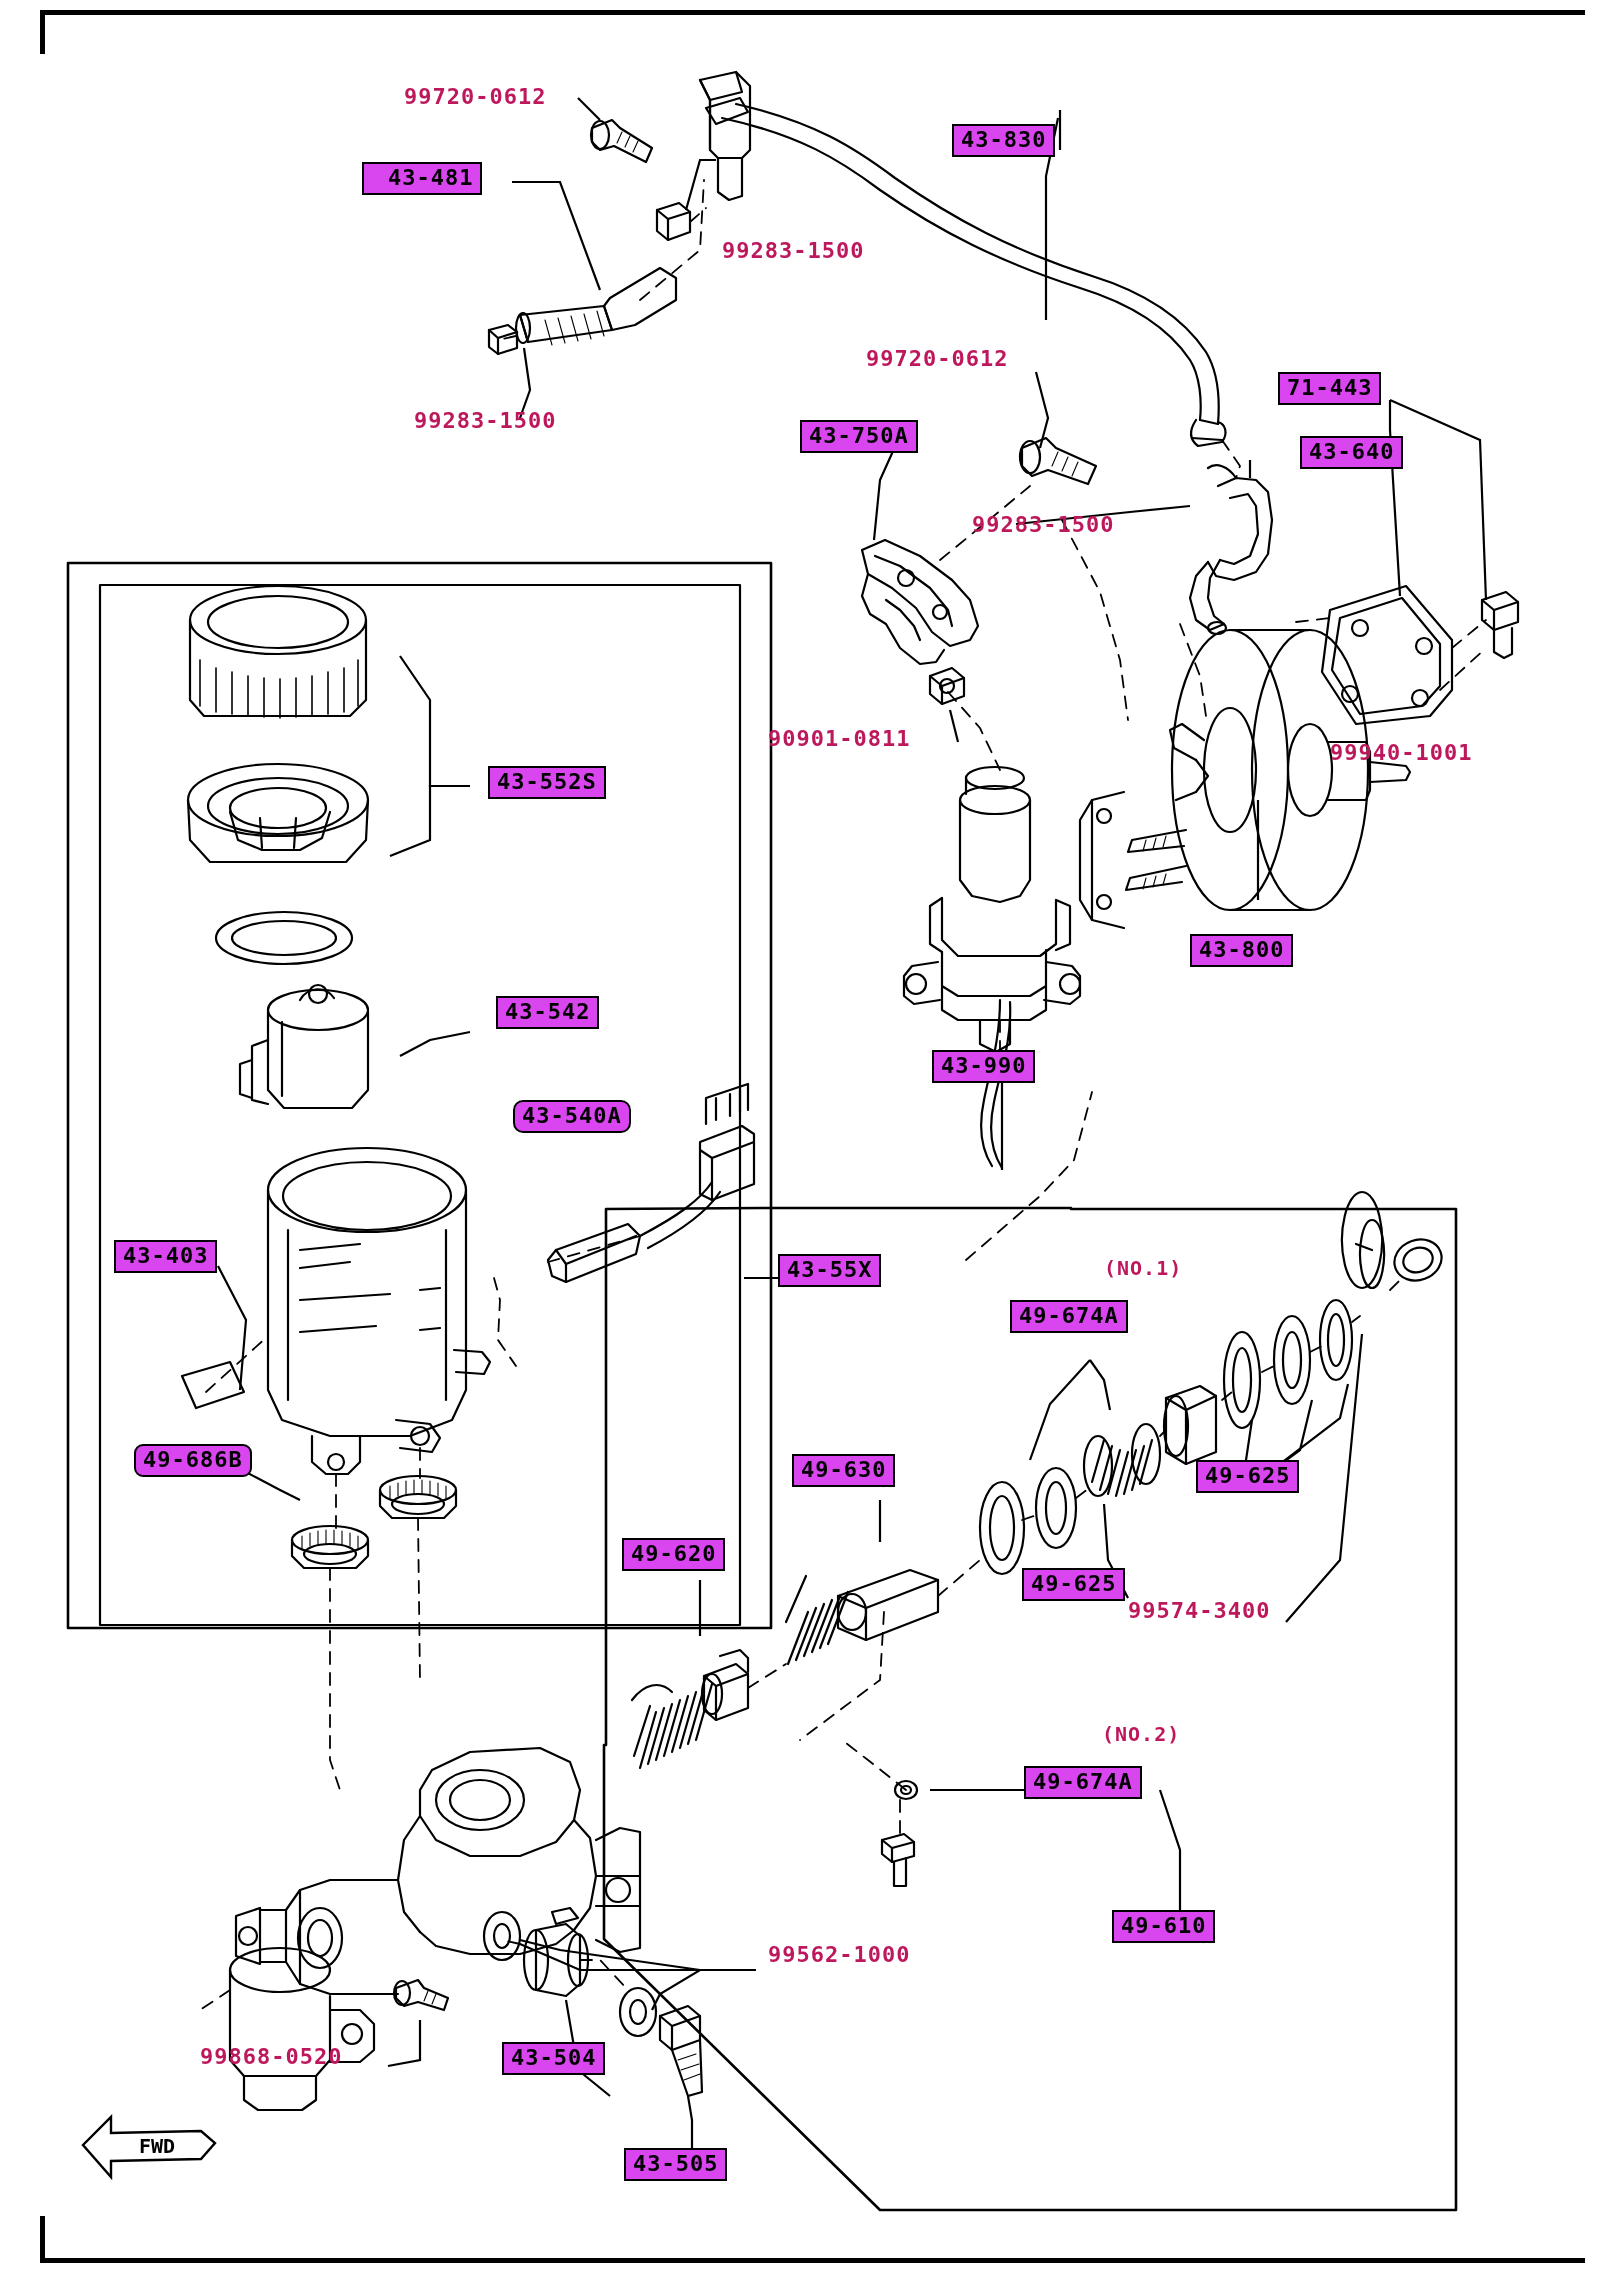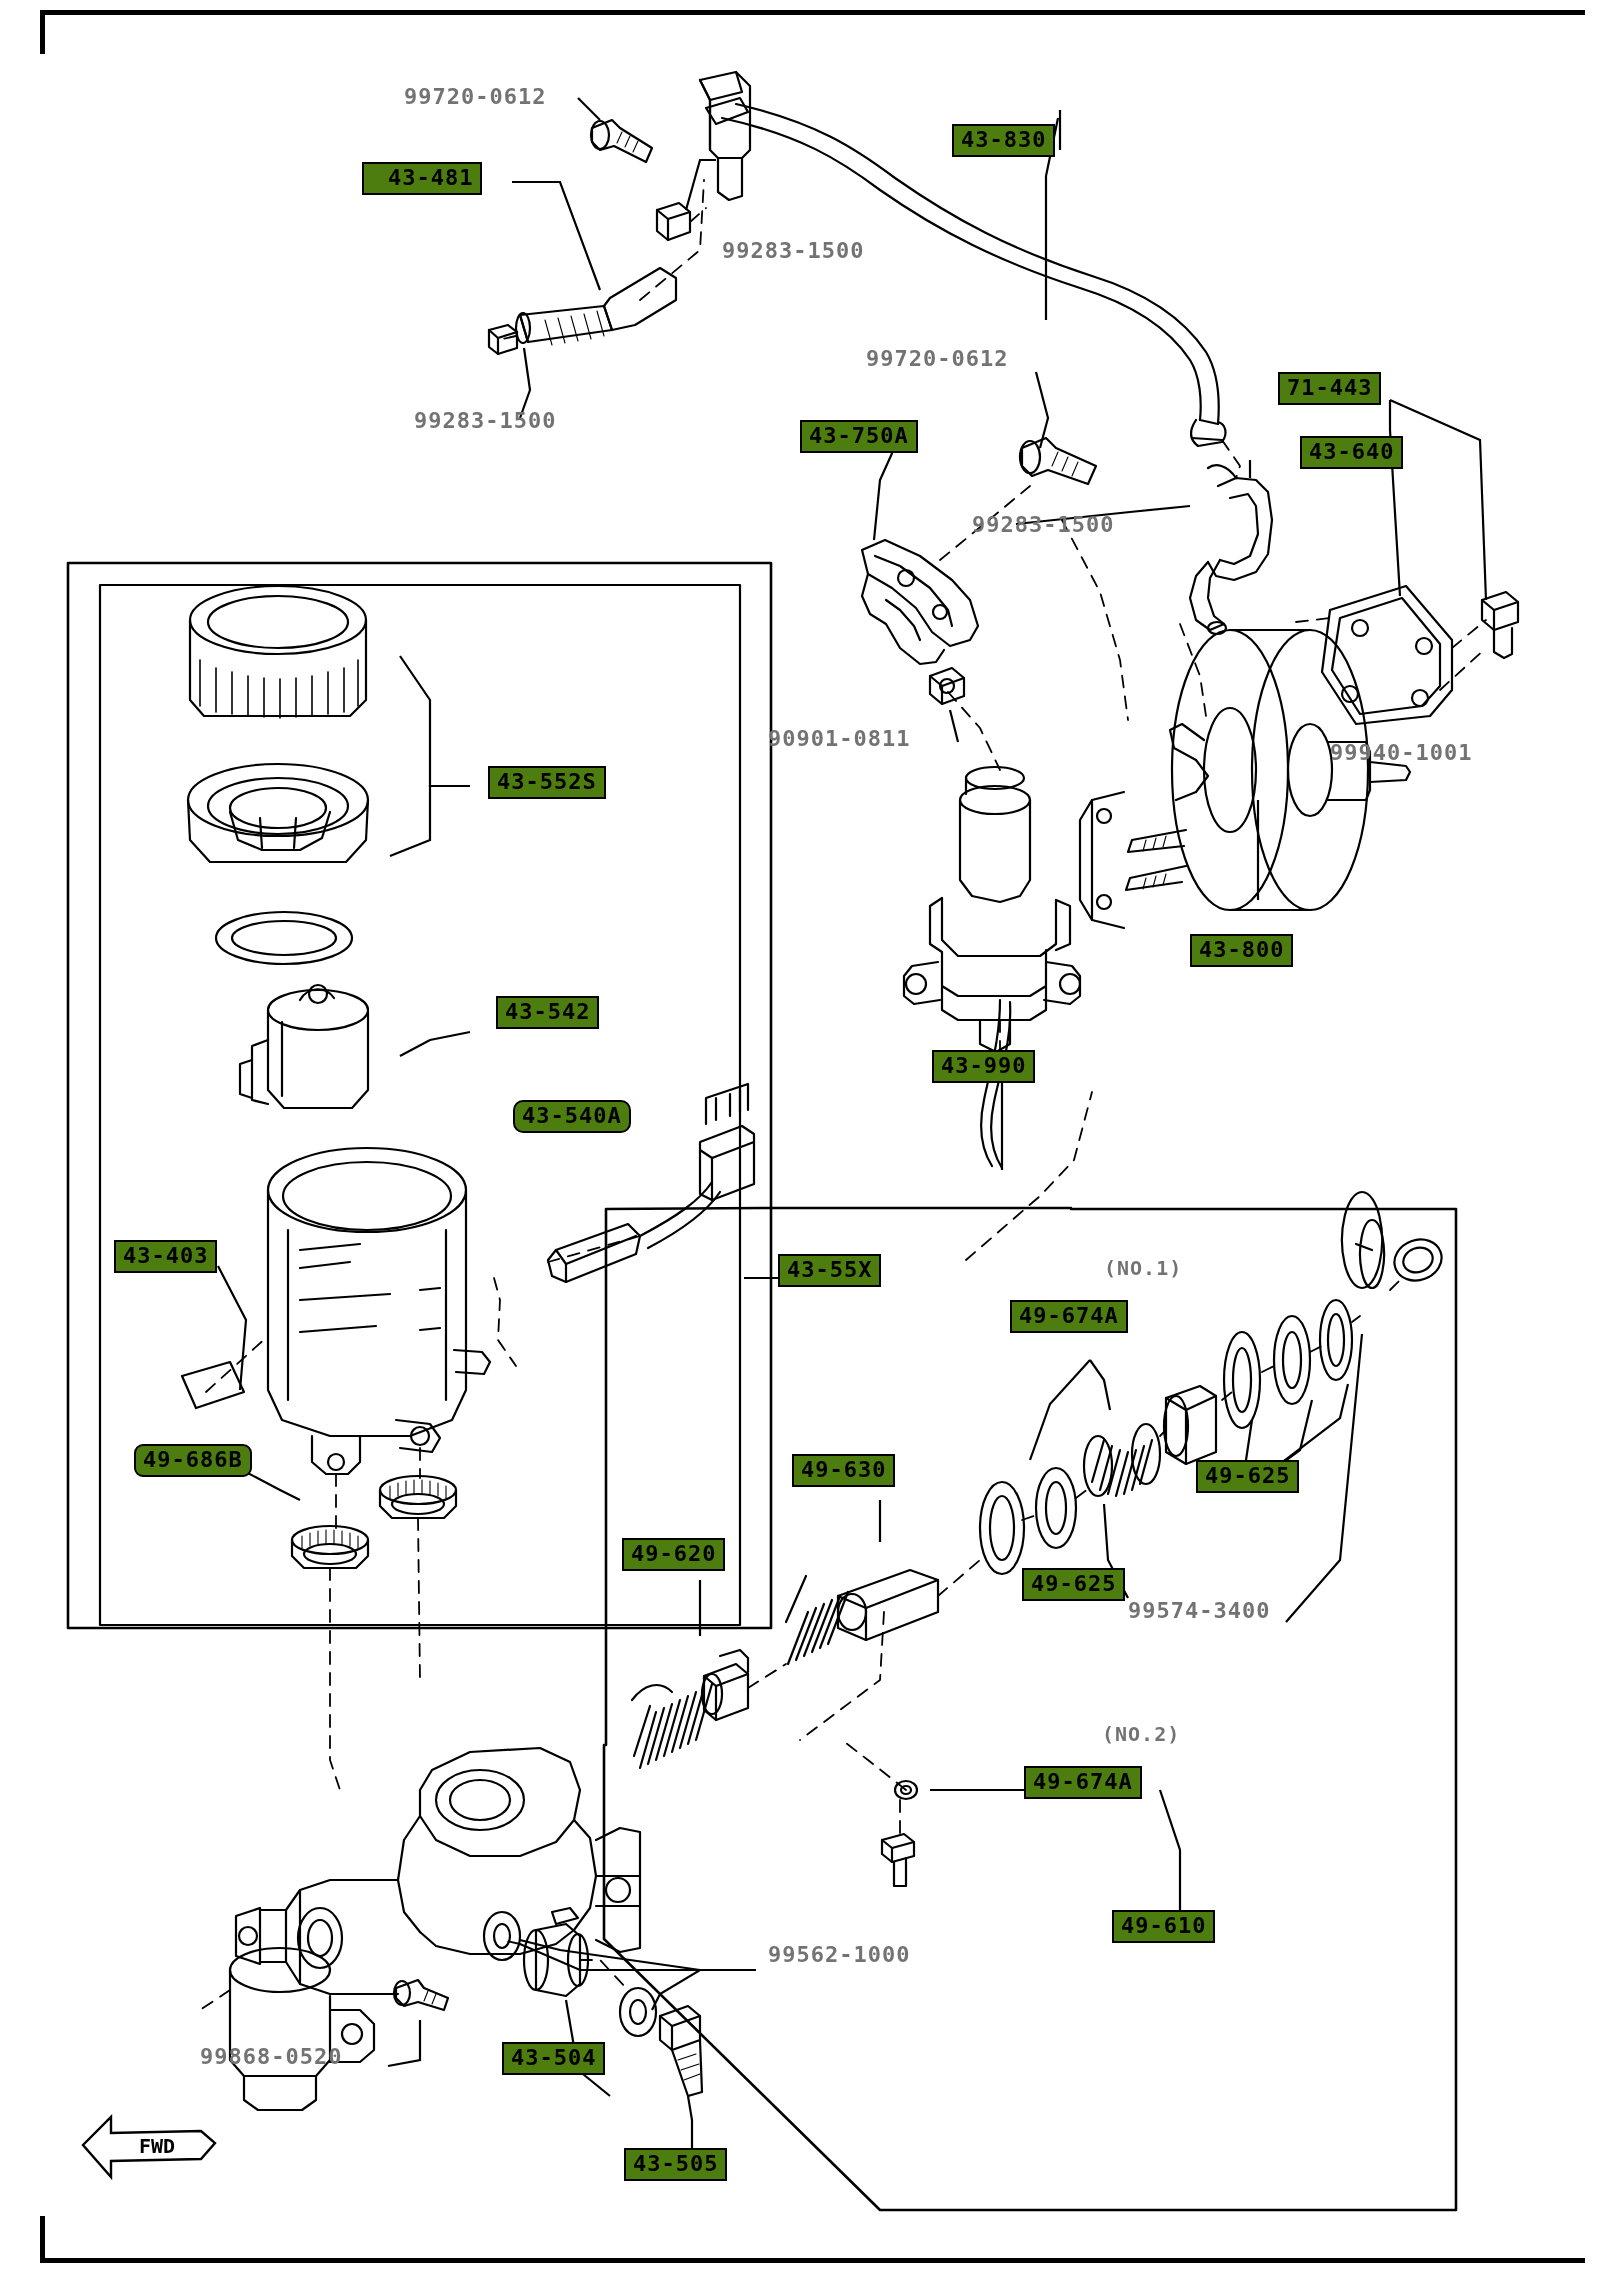--- a/index.html
+++ b/index.html
@@ -10,37 +10,37 @@
   .page-rule{position:absolute;background:#000;}
   .rule-top{left:40px;top:10px;width:1545px;height:5px;}
   .rule-bottom{left:40px;top:2258px;width:1545px;height:5px;}
   .rule-left{left:40px;top:10px;width:5px;height:44px;}
   .rule-left2{left:40px;top:2216px;width:5px;height:47px;}
 
   
   .pn{
     position:absolute;
     border:2px solid #000;
-    background:#4d7c0f;
+    background:#d946ef;
     font-size:22px;
     letter-spacing:1px;
     font-weight:700;
     padding:3px 7px 4px 7px;
     white-space:nowrap;
     line-height:1;
     color:#000;
   }
   
   .lbl{
     position:absolute;
     font-size:22px;
     letter-spacing:1px;
     font-weight:700;
     white-space:nowrap;
-    color:#737373;
+    color:#be185d;
     line-height:1;
   }
   .lbl.no{font-size:20px;margin-left:44px;}
 
   svg.art{position:absolute;left:0;top:0;width:1621px;height:2277px;pointer-events:none;}
 
   .fwd{position:absolute;left:75px;top:2105px;width:150px;height:90px;}
 </style>
 </head>
 <body>

